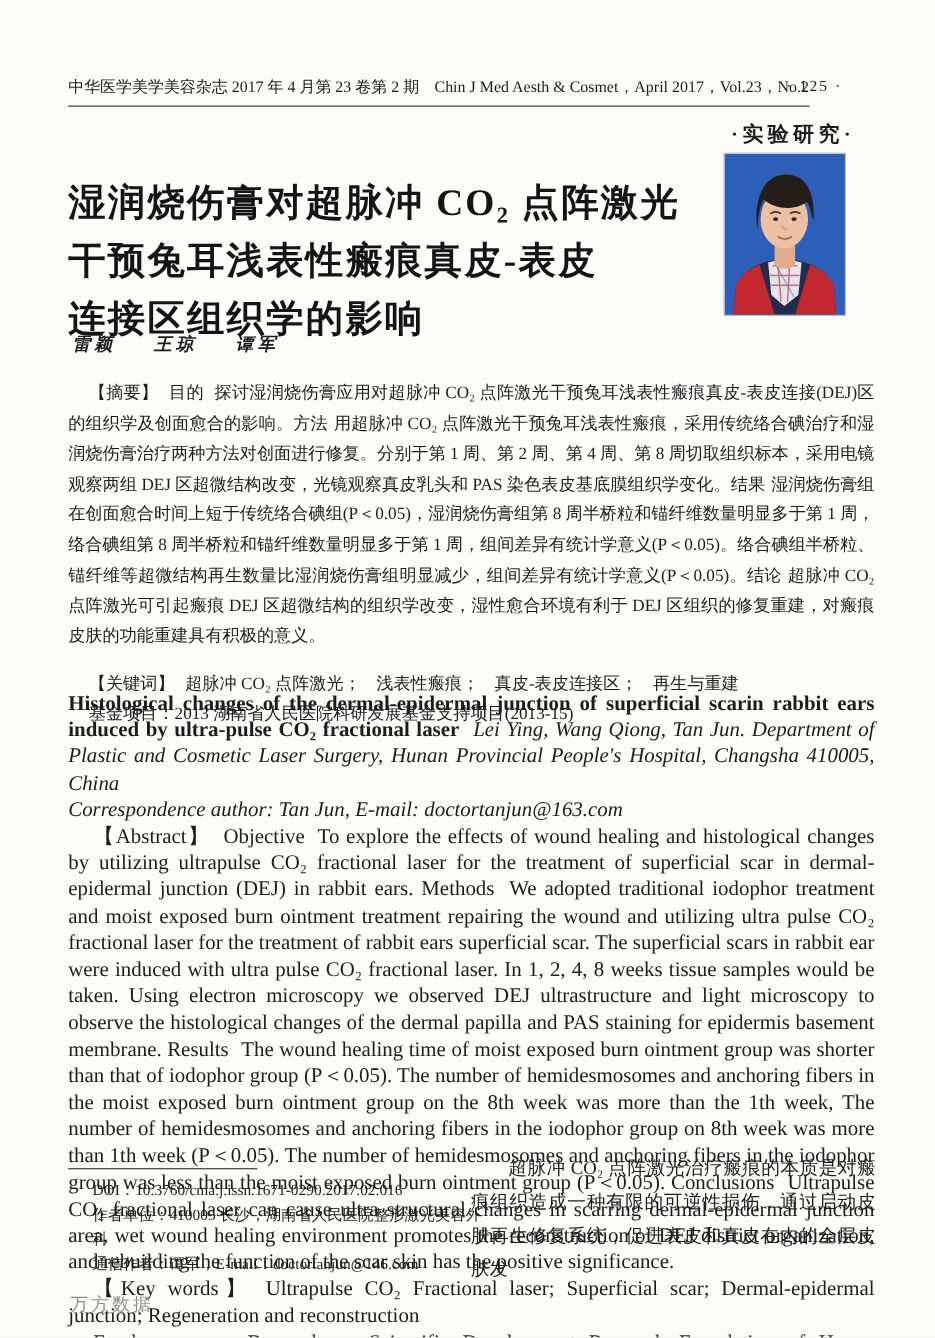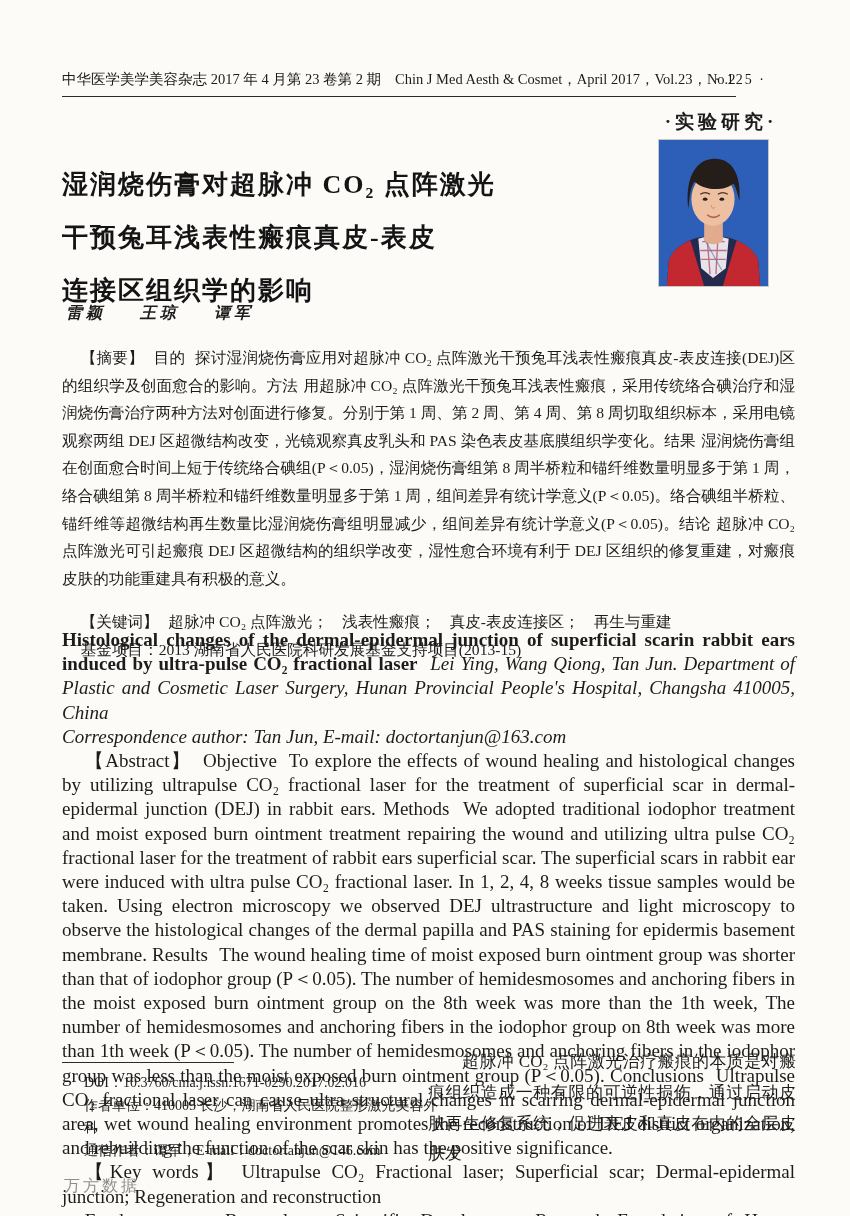--- a/index.html
+++ b/index.html
@@ -16,21 +16,21 @@
   .header .pageno { position:absolute; right:28px; top:2px; font-size:14px; letter-spacing:2px; }
   
   .col-label { position:absolute; top:109px; left:638px; width:166px; text-align:center;
     font-weight:700; font-size:19px; letter-spacing:4px; }
   
   .photo { position:absolute; top:139px; left:658px; width:111px; height:148px;
     border:1px solid #c9c9c4; background:#2d5fb8; }
   .photo svg { display:block; width:100%; height:100%; }
   
   .title { position:absolute; top:158px; left:62px; width:570px;
-    font-size:26px; line-height:53px; font-weight:700; letter-spacing:2px; color:#141414; }
+    font-size:34px; line-height:53px; font-weight:700; letter-spacing:2px; color:#141414; }
   
   .authors { position:absolute; top:303px; left:66px; font-size:16px; font-style:italic;
     font-weight:600; letter-spacing:4px; }
   .authors span { margin-right:26px; }
   
   .cn-block { position:absolute; top:344px; left:62px; width:733px;
     font-size:15.6px; line-height:27.6px; text-align:justify; }
   .cn-block p { text-indent:1.2em; }
   .lbl { font-weight:400; }
   .gap { margin-right:.62em; }

